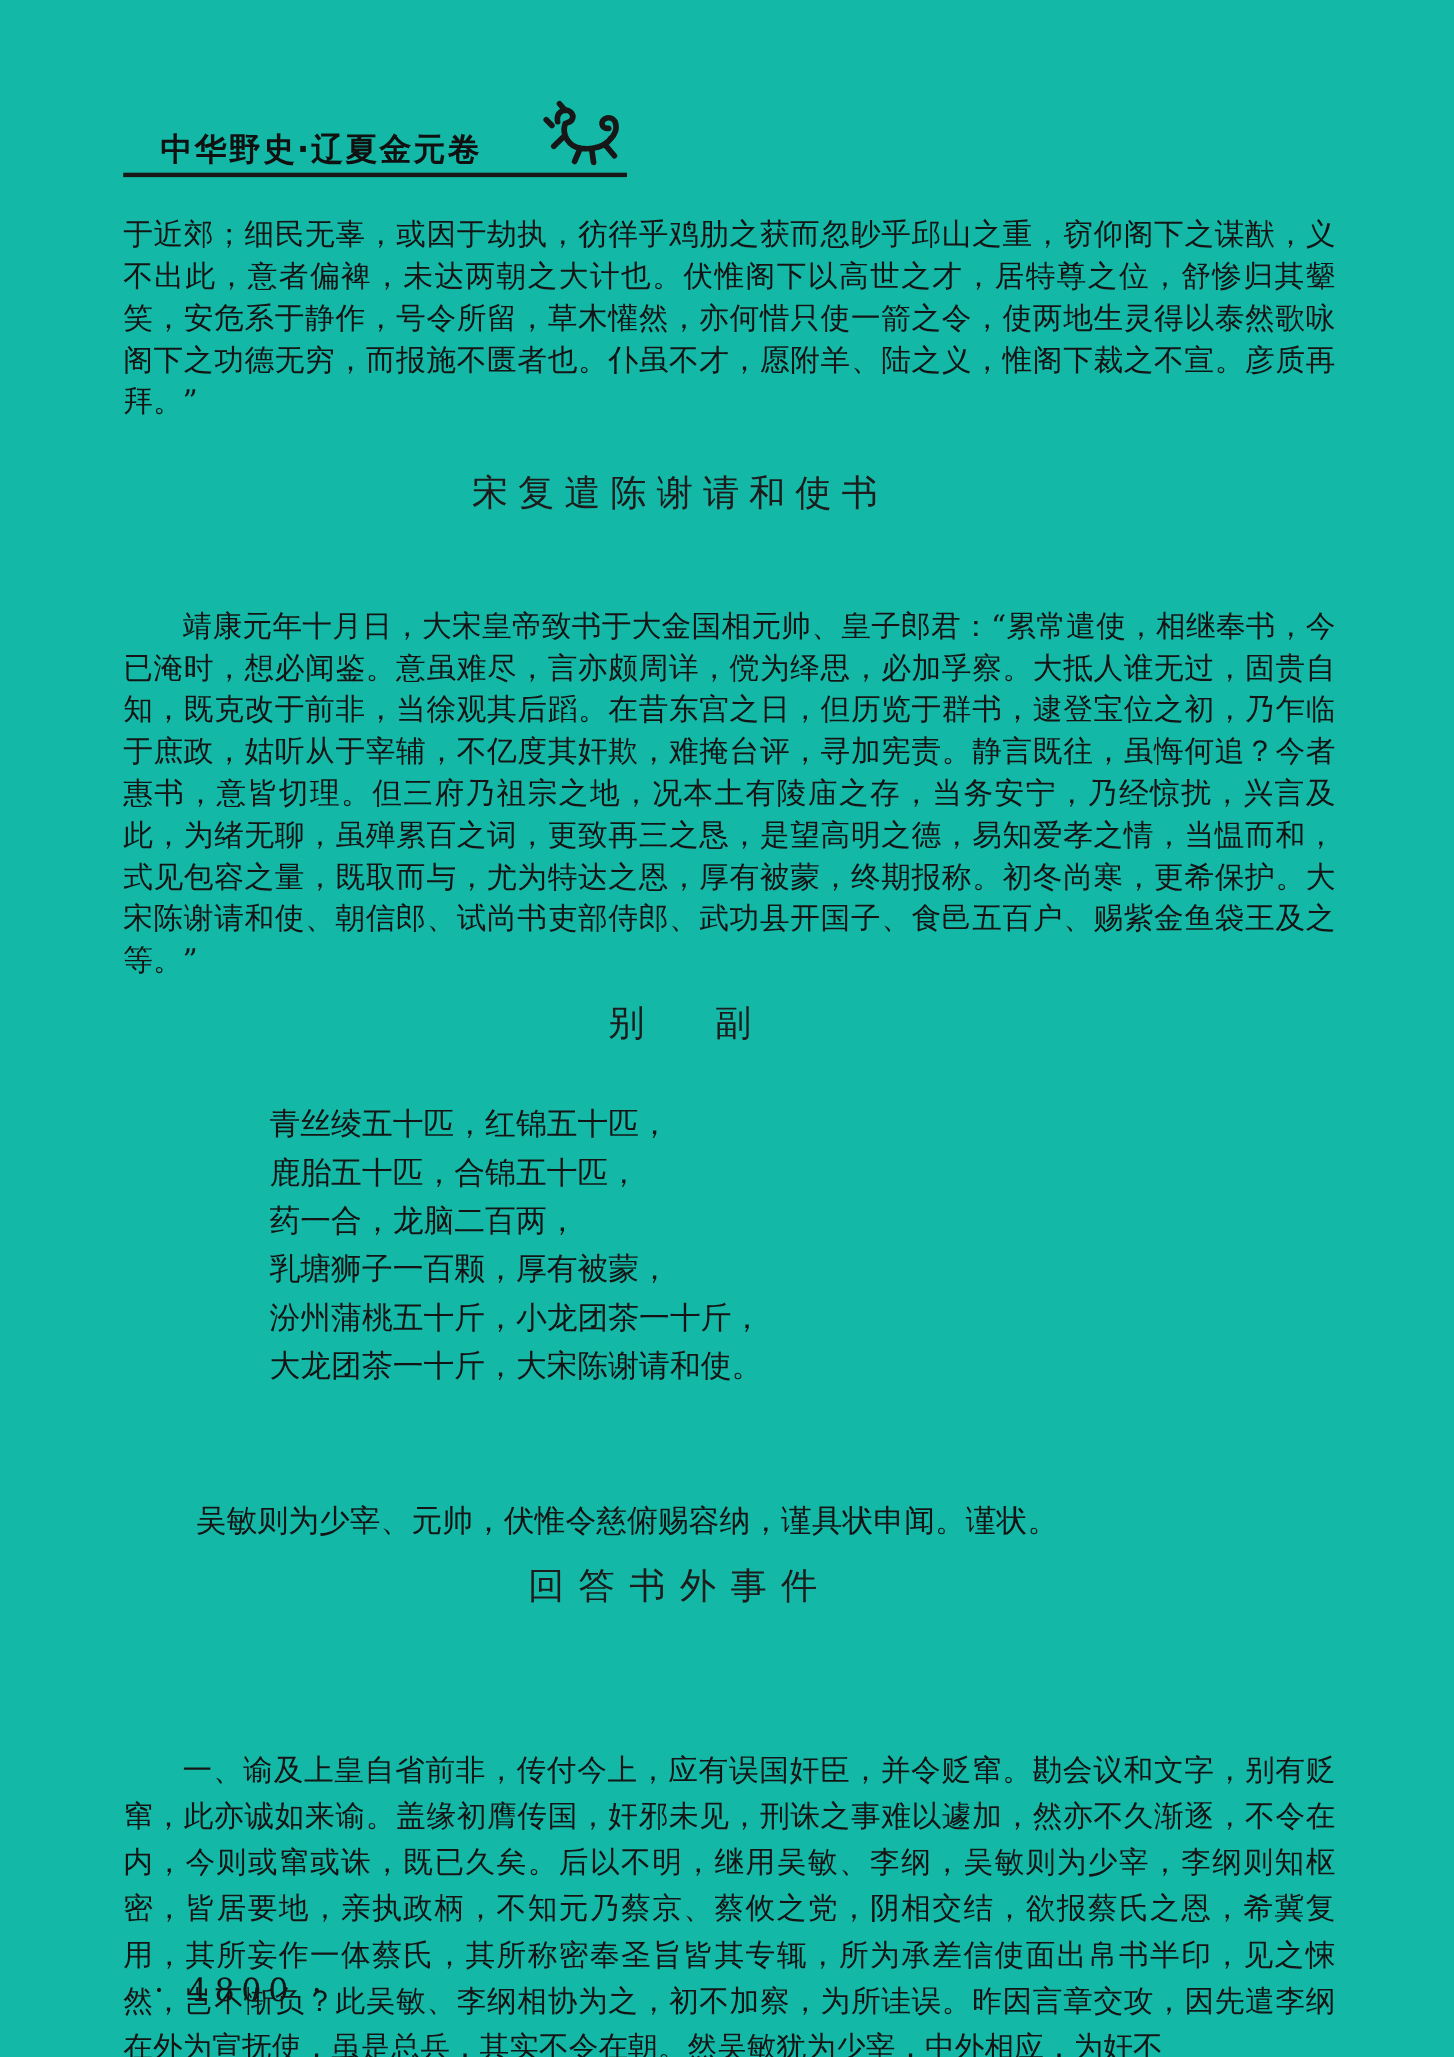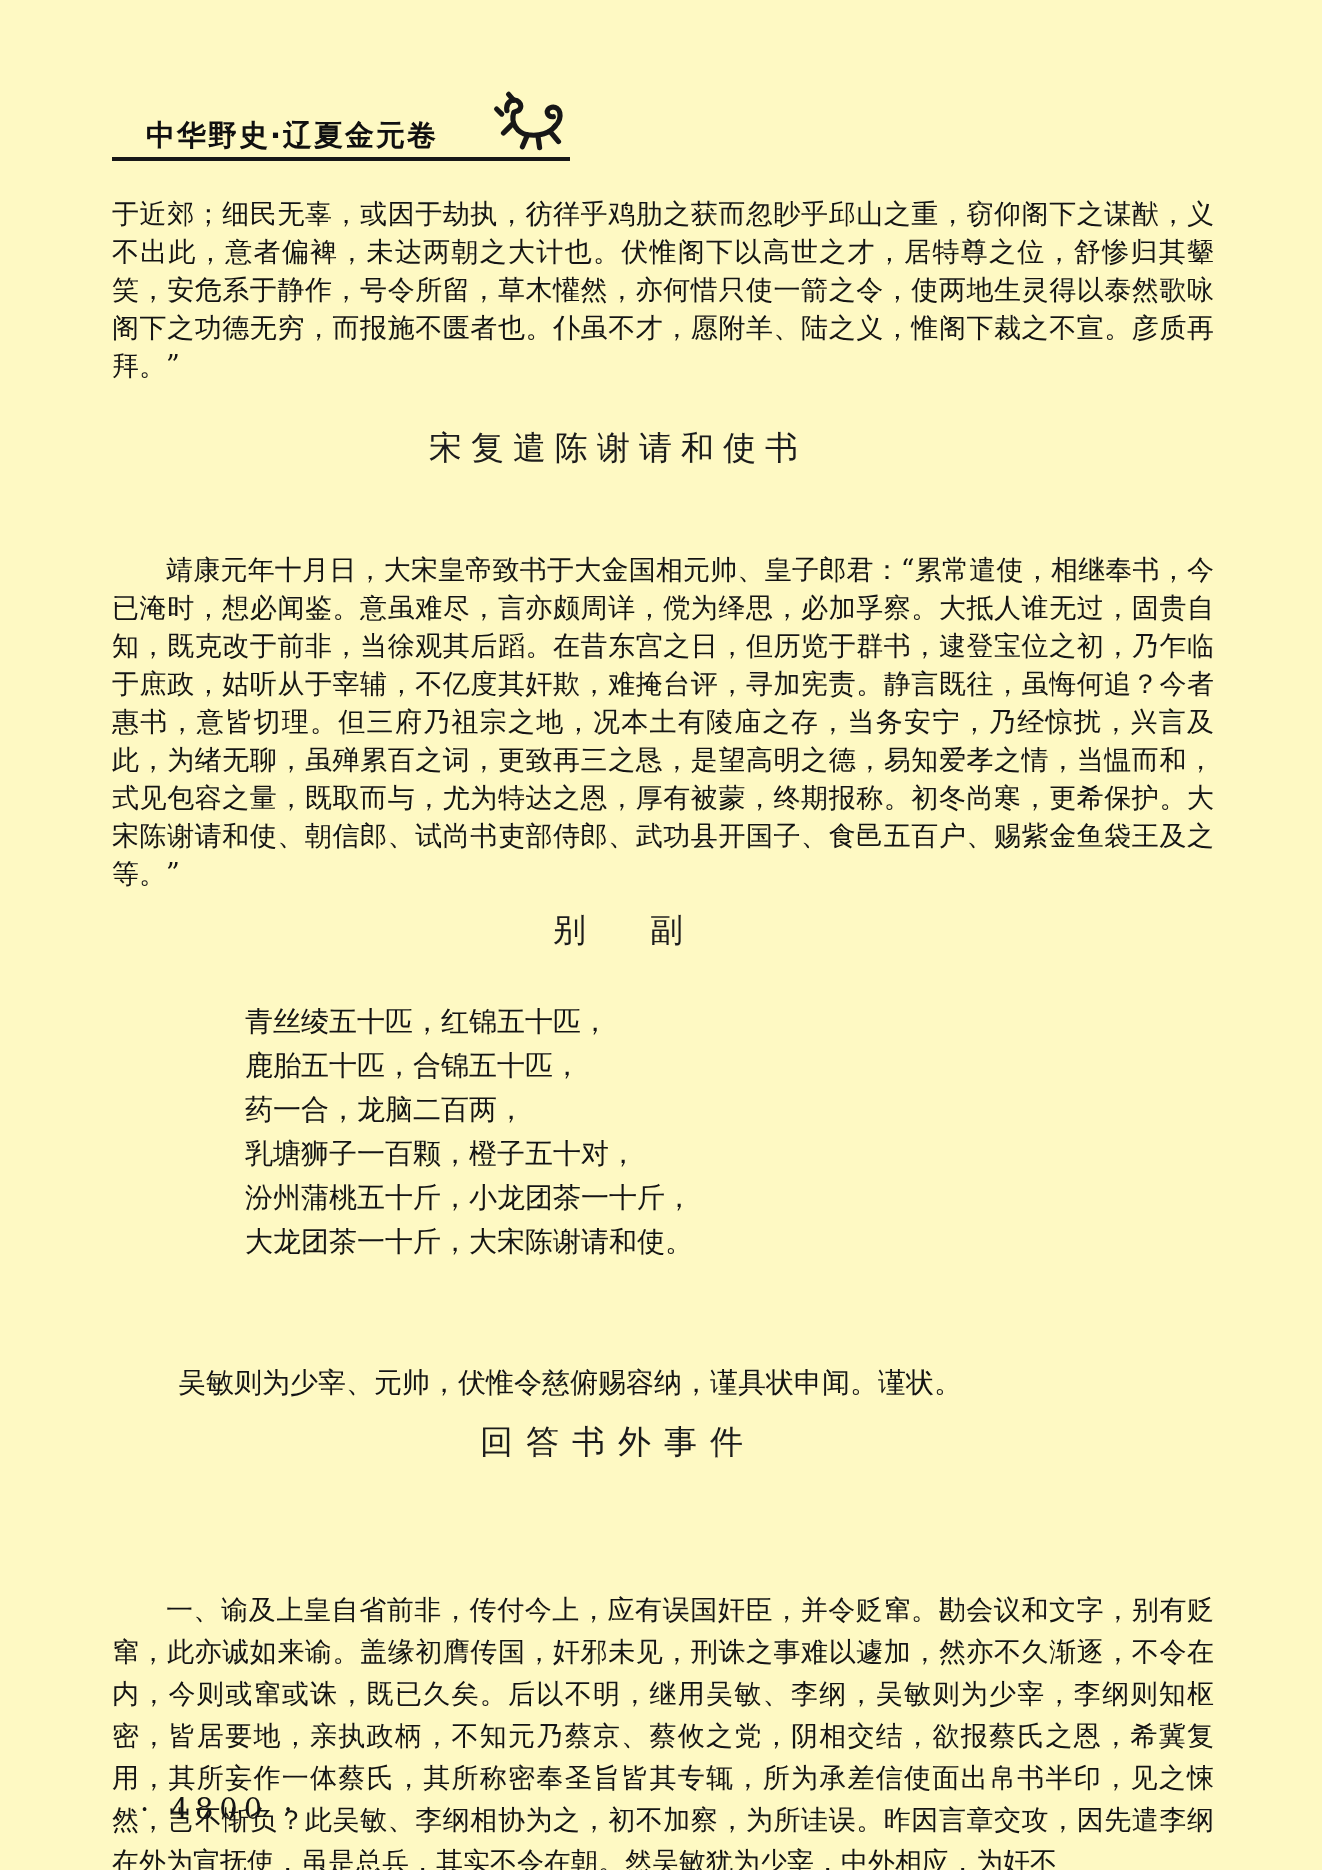--- a/index.html
+++ b/index.html
@@ -1,21 +1,21 @@
 <!DOCTYPE html>
 <html lang="zh"><head>
 <meta charset="utf-8">
 <style>
   html, body { margin: 0; padding: 0; background: #e8e8e6; }
   .page {
     position: relative;
     width: 1322px;
     height: 1870px;
     margin: 0 auto;
-    background: #fef9c3;
+    background: #14b8a6;
     color: #151515;
     font-family: "DejaVu Serif", "Liberation Serif", serif;
     overflow: hidden;
   }
   
   .book-title {
     position: absolute;
     left: 146px;
     top: 116px;
     font-family: "DejaVu Sans", "Liberation Sans", sans-serif;
@@ -128,21 +128,21 @@
   <p class="bodytext p-letter">靖康元年十月日，大宋皇帝致书于大金国相元帅、皇子郎君：“累常遣使，相继奉书，今已淹时，想必闻鉴。意虽难尽，言亦颇周详，傥为绎思，必加孚察。大抵人谁无过，固贵自知，既克改于前非，当徐观其后蹈。在昔东宫之日，但历览于群书，逮登宝位之初，乃乍临于庶政，姑听从于宰辅，不亿度其奸欺，难掩台评，寻加宪责。静言既往，虽悔何追？今者惠书，意皆切理。但三府乃祖宗之地，况本土有陵庙之存，当务安宁，乃经惊扰，兴言及此，为绪无聊，虽殚累百之词，更致再三之恳，是望高明之德，易知爱孝之情，当愠而和，式见包容之量，既取而与，尤为特达之恩，厚有被蒙，终期报称。初冬尚寒，更希保护。大宋陈谢请和使、朝信郎、试尚书吏部侍郎、武功县开国子、食邑五百户、赐紫金鱼袋王及之等。”</p>
 
   <div class="section-title h-section2">
     <span class="tchar">别</span><span class="tchar">副</span>
   </div>
 
   <div class="gift-list">
       <div class="gift-line">青丝绫五十匹，红锦五十匹，</div>
       <div class="gift-line">鹿胎五十匹，合锦五十匹，</div>
       <div class="gift-line">药一合，龙脑二百两，</div>
-      <div class="gift-line">乳塘狮子一百颗，橙子五十对，</div>
+      <div class="gift-line">乳塘狮子一百颗，厚有被蒙，</div>
       <div class="gift-line">汾州蒲桃五十斤，小龙团茶一十斤，</div>
       <div class="gift-line">大龙团茶一十斤，大宋陈谢请和使。</div>
     </div>
 
   <p class="closing-line">吴敏则为少宰、元帅，伏惟令慈俯赐容纳，谨具状申闻。谨状。</p>
 
   <div class="section-title h-section3">回答书外事件</div>
 
   <p class="bodytext p-answer">一、谕及上皇自省前非，传付今上，应有误国奸臣，并令贬窜。勘会议和文字，别有贬窜，此亦诚如来谕。盖缘初膺传国，奸邪未见，刑诛之事难以遽加，然亦不久渐逐，不令在内，今则或窜或诛，既已久矣。后以不明，继用吴敏、李纲，吴敏则为少宰，李纲则知枢密，皆居要地，亲执政柄，不知元乃蔡京、蔡攸之党，阴相交结，欲报蔡氏之恩，希冀复用，其所妄作一体蔡氏，其所称密奉圣旨皆其专辄，所为承差信使面出帛书半印，见之悚然，岂不惭负？此吴敏、李纲相协为之，初不加察，为所诖误。昨因言章交攻，因先遣李纲在外为宣抚使，虽是总兵，其实不令在朝。然吴敏犹为少宰，中外相应，为奸不</p>
 

